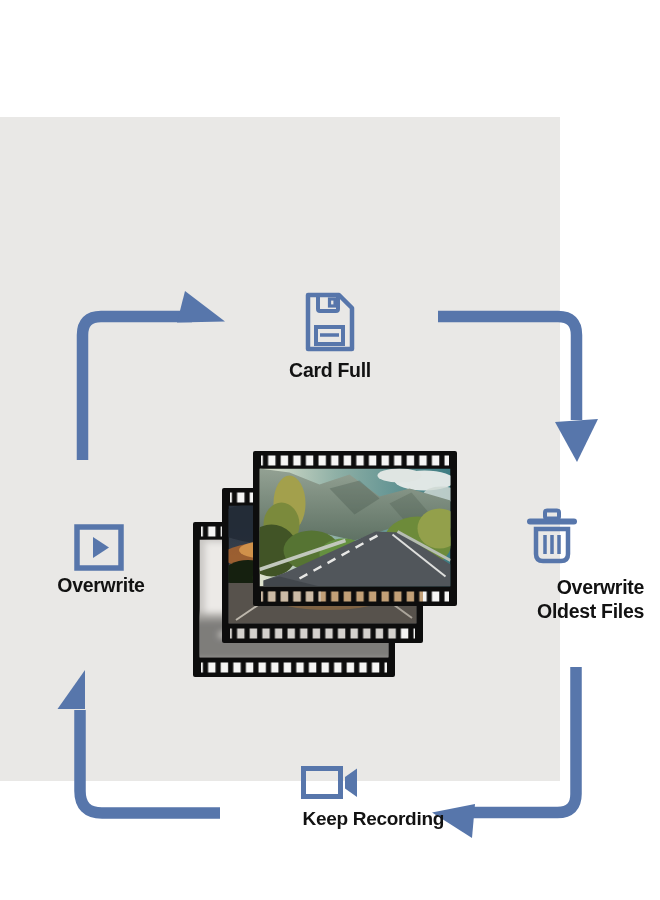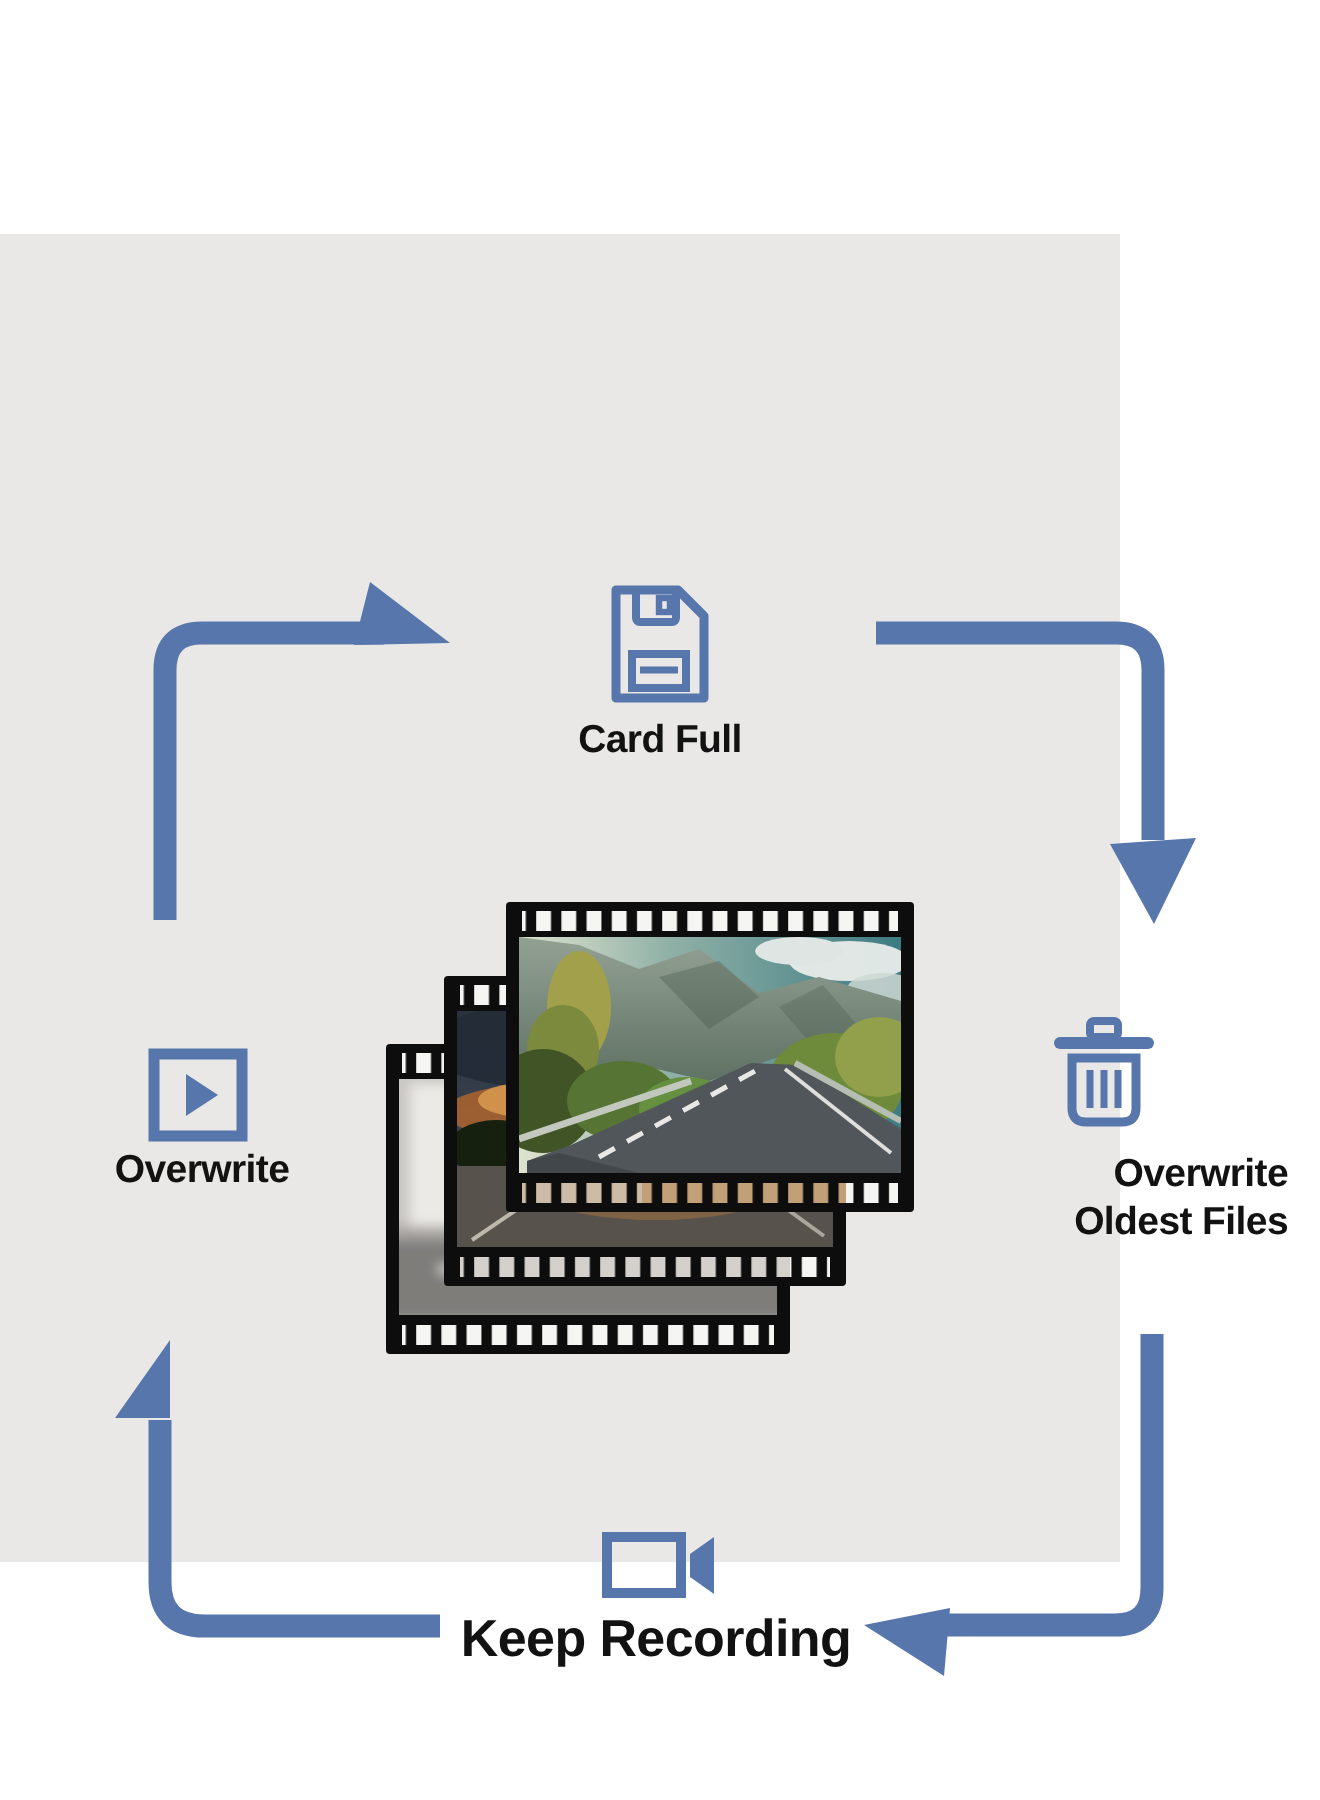--- a/index.html
+++ b/index.html
@@ -19,21 +19,21 @@
   .arrow polygon{fill:var(--accent,#5776ab);}
   .icon-stroke{fill:none;stroke:var(--accent,#5776ab);}
   .icon-fill{fill:var(--accent,#5776ab);}
   .label{
     position:absolute;text-align:center;color:#121212;
     font-weight:700;font-size:19.5px;line-height:24px;letter-spacing:-0.3px;
   }
   #lbl-card{left:230px;top:241px;width:200px;}
   #lbl-rec{left:21px;top:456px;width:160px;}
   #lbl-over{left:464px;top:458px;width:180px;text-align:right;}
-  #lbl-keep{left:228px;top:690px;width:200px;font-size:26px;}
+  #lbl-keep{left:244px;top:690px;width:200px;font-size:19px;text-align:right;}
 </style>
 </head>
 <body>
 
 <div class="band top"></div>
 <div class="band bottom"></div>
 
 <div class="panel">
 
   <svg class="arrow" style="left:70px;top:168px" width="160" height="180" viewBox="0 0 160 180">

